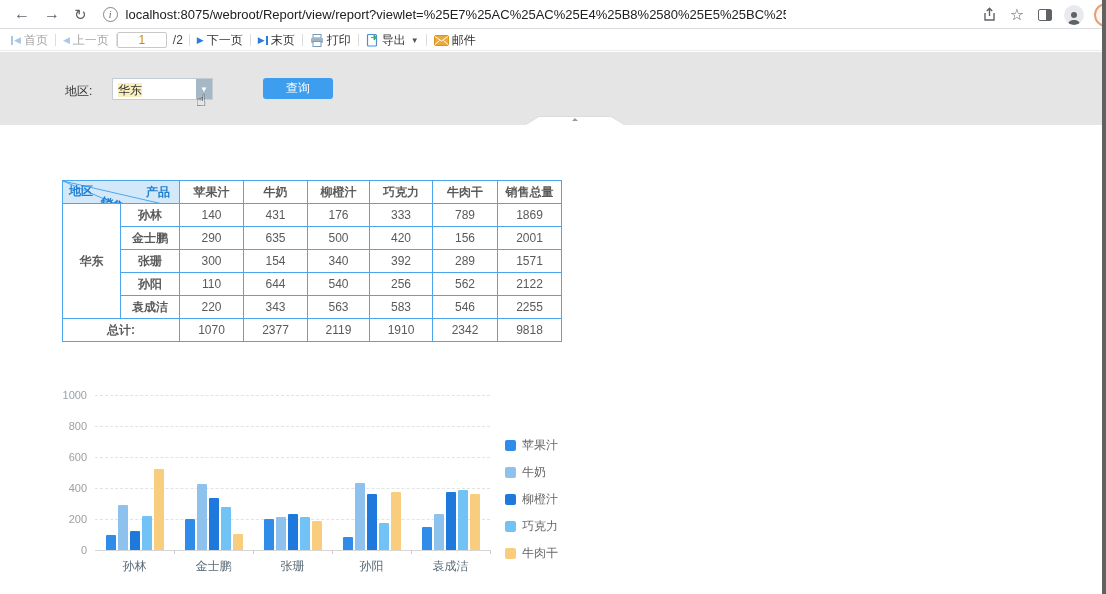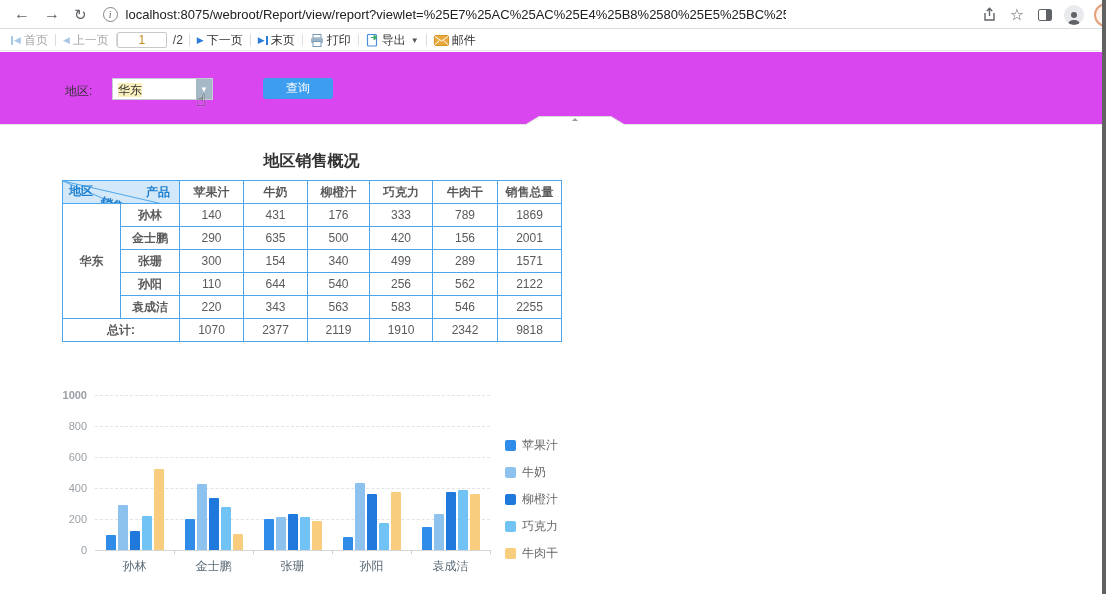--- a/index.html
+++ b/index.html
@@ -39,21 +39,21 @@
   .tb-item.enabled .tri{ color:#2a7cd8; }
   .tri.first{ border-left:2px solid #a9c7e6; padding-left:1px; }
   .tri.last{ border-right:2px solid #2a7cd8; padding-right:1px; }
   .sep{ width:1px; height:12px; background:#ddd; }
   .page-input{ width:50px; height:16px; border:1px solid #c9c9c9; border-radius:2px;
     text-align:center; color:#c9861c; font-size:12px; outline:none; }
   .page-total{ color:#444; padding:0 6px; }
   .caret-down{ font-size:8px; color:#555; margin-left:2px; }
   
   .form-panel{ position:absolute; top:52px; left:0; width:1106px; height:73px;
-    background:#d946ef; border-bottom:1px solid #e4e6ea; }
+    background:#e5e5e5; border-bottom:1px solid #e4e6ea; }
   .region-label{ position:absolute; left:65px; top:31px; font-size:12px; color:#333; }
   .combo{ position:absolute; left:112px; top:26px; width:101px; height:22px;
     background:#fff; border:1px solid #c6ccd4; display:flex; }
   .combo-text{ flex:1; font-size:12px; color:#333; padding:3px 0 0 5px; }
   .combo-text em{ font-style:normal; background:#faf0bd; }
   .combo-btn{ width:16px; height:100%; background:#a4b8c6; color:#fff; font-size:8px;
     display:flex; align-items:center; justify-content:center; cursor:pointer; }
   .hand-cursor{ position:absolute; left:196px; top:38px; font-size:17px; color:#222;
     text-shadow:0 0 2px #fff; }
   .query-btn{ position:absolute; left:263px; top:26px; width:70px; height:21px;
@@ -179,21 +179,20 @@
       <span class="combo-btn">▼</span>
     </div>
     <span class="hand-cursor">☝</span>
     <button class="query-btn">查询</button>
     <svg class="collapse-handle" viewBox="0 0 100 10">
       <path d="M0 10 L14 1.5 H86 L100 10" fill="#fff" stroke="#dcdcdc" stroke-width="1"></path>
       <path d="M47 6 L50 3 L53 6 Z" fill="#9a9a9a"></path>
     </svg>
   </div>
 
-  <div class="report-title">地区销售概况</div>
 
   <table class="sales">
     <colgroup>
       <col style="width:58px">
         <col style="width:59px">
         <col style="width:64px">
         <col style="width:64px">
       <col style="width:62px">
         <col style="width:63px">
         <col style="width:65px">
@@ -236,21 +235,21 @@
           <td class="val-cell">500</td>
           <td class="val-cell">420</td>
           <td class="val-cell">156</td>
           <td class="val-cell">2001</td>
         </tr>
         <tr>
           <td class="name-cell">张珊</td>
           <td class="val-cell">300</td>
           <td class="val-cell">154</td>
           <td class="val-cell">340</td>
-          <td class="val-cell">499</td>
+          <td class="val-cell">392</td>
           <td class="val-cell">289</td>
           <td class="val-cell">1571</td>
         </tr>
         <tr>
           <td class="name-cell">孙阳</td>
           <td class="val-cell">110</td>
           <td class="val-cell">644</td>
           <td class="val-cell">540</td>
           <td class="val-cell">256</td>
           <td class="val-cell">562</td>
@@ -283,21 +282,21 @@
       <div class="ylab" style="left: -13px; top: 156px;">0</div>
       <div class="gridline" style="left: 45px; top: 131px; width: 395px;"></div>
       <div class="ylab" style="left: -13px; top: 125px;">200</div>
       <div class="gridline" style="left: 45px; top: 100px; width: 395px;"></div>
       <div class="ylab" style="left: -13px; top: 94px;">400</div>
       <div class="gridline" style="left: 45px; top: 69px; width: 395px;"></div>
       <div class="ylab" style="left: -13px; top: 63px;">600</div>
       <div class="gridline" style="left: 45px; top: 38px; width: 395px;"></div>
       <div class="ylab" style="left: -13px; top: 32px;">800</div>
       <div class="gridline" style="left: 45px; top: 7px; width: 395px;"></div>
-      <div class="ylab" style="left: -13px; top: 1px; font-weight: bold;">1000</div>
+      <div class="ylab" style="left: -13px; top: 1px;">1000</div>
       <div class="axisline" style="left: 45px; top: 162px; width: 395px;"></div>
       <div class="tick" style="left: 124px; top: 162px;"></div>
       <div class="bar-group" style="left: 45px; top: 7px; width: 79px; height: 155px;">
         <div class="bar" style="height: 15.5px; background: rgb(47, 140, 232);"></div>
         <div class="bar" style="height: 45px; background: rgb(142, 194, 238);"></div>
         <div class="bar" style="height: 18.6px; background: rgb(31, 120, 220);"></div>
         <div class="bar" style="height: 34.4px; background: rgb(114, 195, 245);"></div>
         <div class="bar" style="height: 80.6px; background: rgb(248, 206, 126);"></div>
       </div>
       <div class="xlab" style="left: 45px; top: 170px; width: 79px;">孙林</div>

